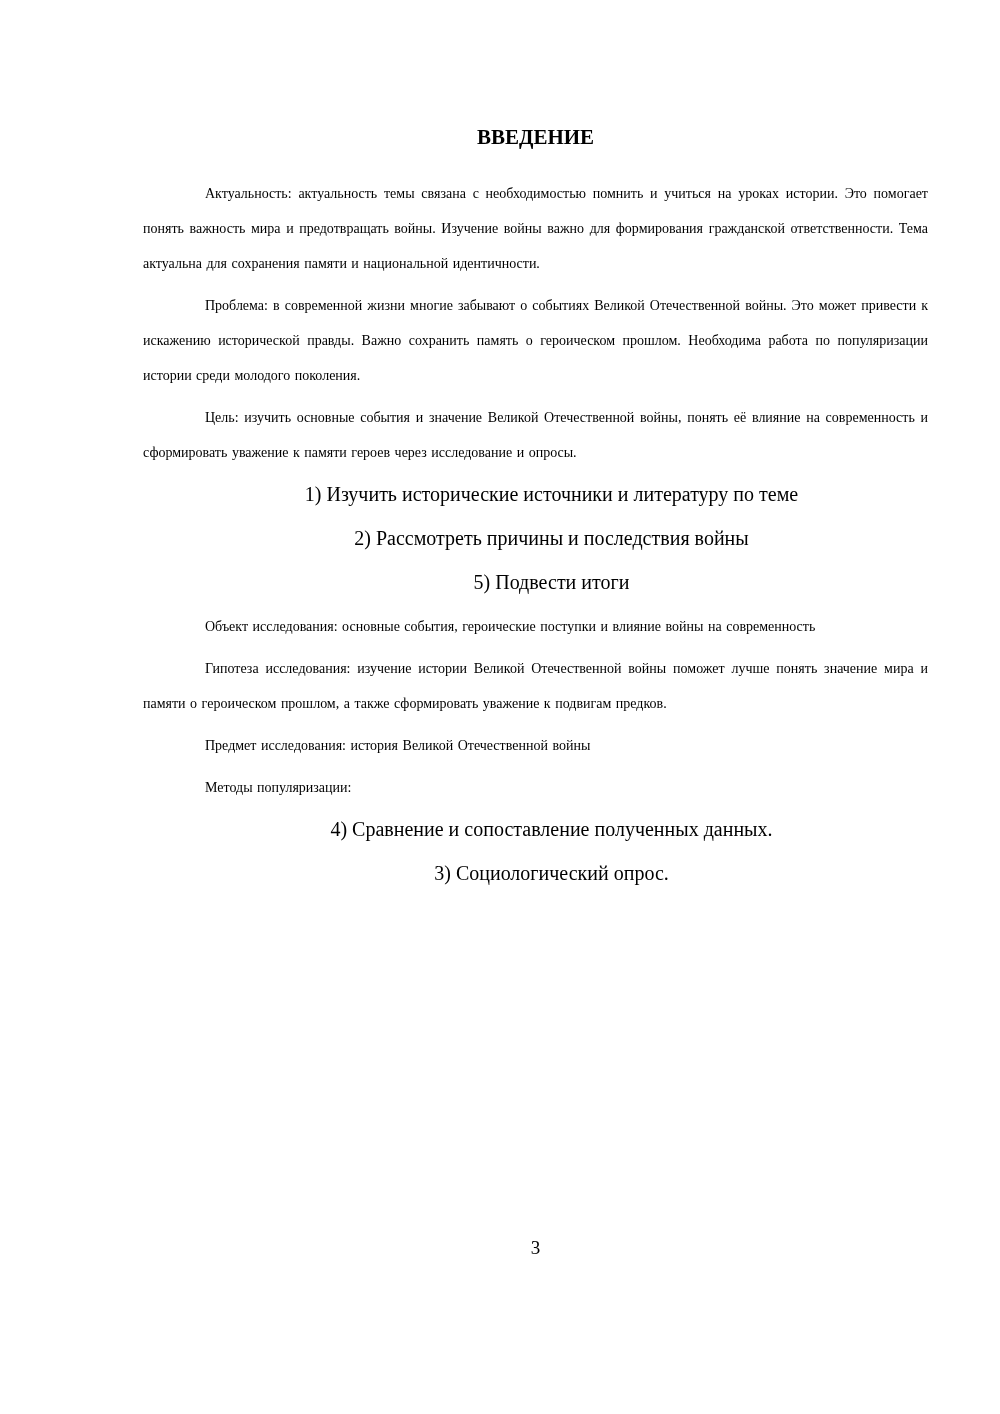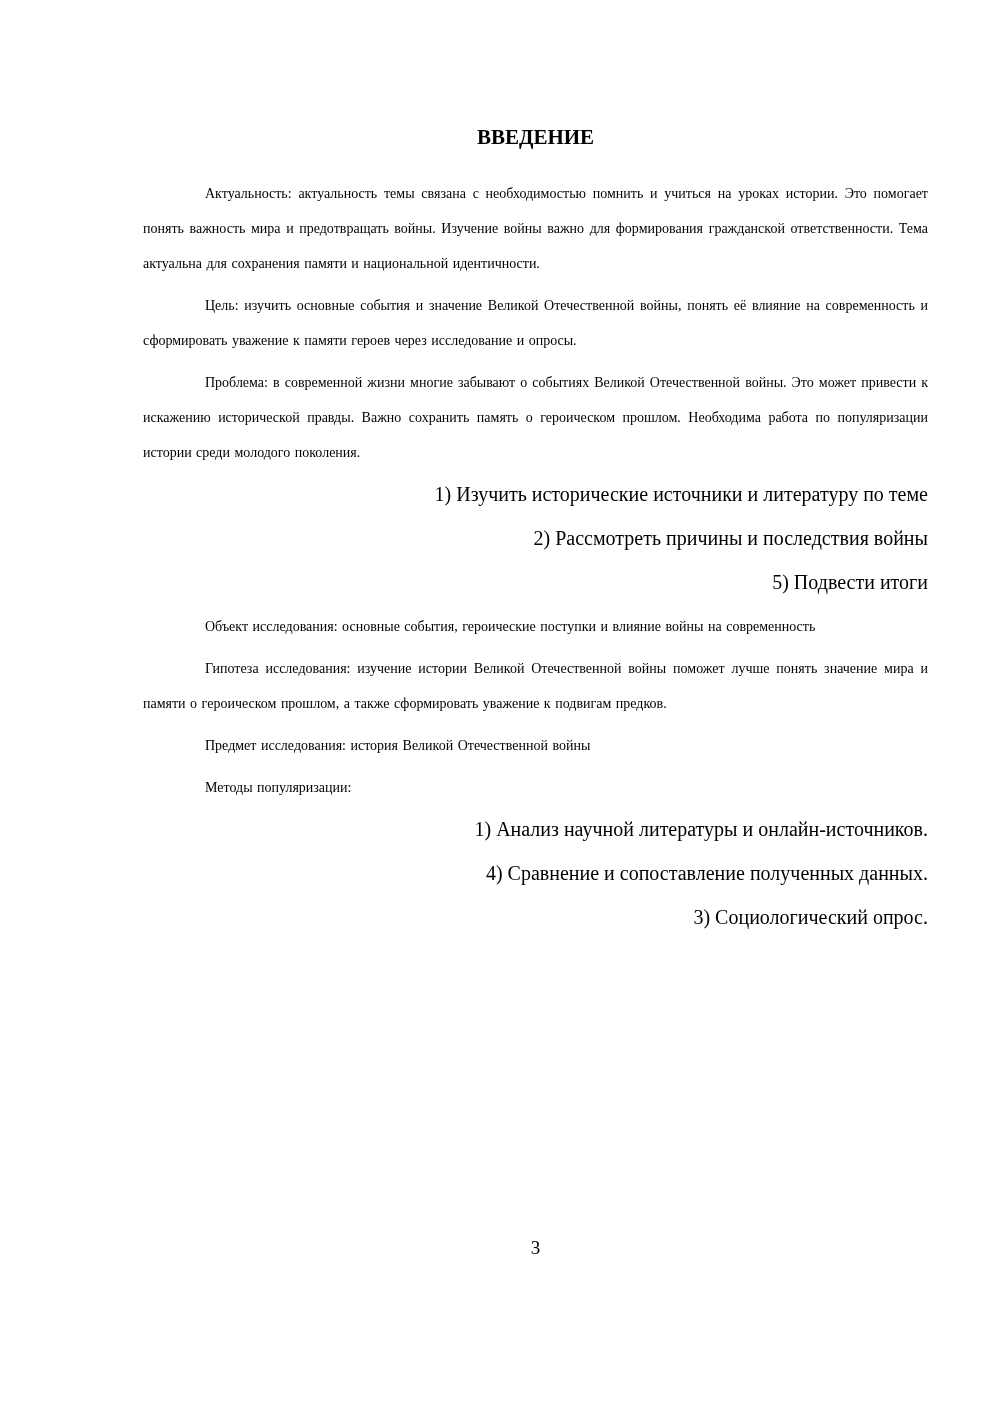--- a/index.html
+++ b/index.html
@@ -33,21 +33,21 @@
     font-size: 14px;
     line-height: 35px;
     text-align: justify;
     text-indent: 62px;
     margin: 0 0 7px 0;
     word-spacing: 1px;
   }
   .list-item {
     font-size: 20px;
     line-height: 35px;
-    text-align: right;
+    text-align: center;
     margin: 0 0 9px 0;
     padding-left: 32px;
   }
   .page-number {
     position: absolute;
     bottom: 52px;
     left: 143px;
     right: 72px;
     text-align: center;
     font-size: 19px;
@@ -55,36 +55,35 @@
 </style>
 </head>
 <body>
 
 <div class="page">
 
   <h1 class="title">ВВЕДЕНИЕ</h1>
 
   <p class="para">Актуальность: актуальность темы связана с необходимостью помнить и учиться на уроках истории. Это помогает понять важность мира и предотвращать войны. Изучение войны важно для формирования гражданской ответственности. Тема актуальна для сохранения памяти и национальной идентичности.</p>
 
+  <p class="para">Проблема: в современной жизни многие забывают о событиях Великой Отечественной войны. Это может привести к искажению исторической правды. Важно сохранить память о героическом прошлом. Необходима работа по популяризации истории среди молодого поколения.</p>
+
   <p class="para">Цель: изучить основные события и значение Великой Отечественной войны, понять её влияние на современность и сформировать уважение к памяти героев через исследование и опросы.</p>
-
-  <p class="para">Проблема: в современной жизни многие забывают о событиях Великой Отечественной войны. Это может привести к искажению исторической правды. Важно сохранить память о героическом прошлом. Необходима работа по популяризации истории среди молодого поколения.</p>
 
 
   <p class="list-item">1) Изучить исторические источники и литературу по теме</p>
   <p class="list-item">2) Рассмотреть причины и последствия войны</p>
   <p class="list-item">5) Подвести итоги</p>
 
   <p class="para">Объект исследования: основные события, героические поступки и влияние войны на современность</p>
 
   <p class="para">Гипотеза исследования: изучение истории Великой Отечественной войны поможет лучше понять значение мира и памяти о героическом прошлом, а также сформировать уважение к подвигам предков.</p>
 
   <p class="para">Предмет исследования: история Великой Отечественной войны</p>
 
   <p class="para">Методы популяризации:</p>
 
-  <p class="list-item">1) Анализ научной литературы и онлайн-источников.</p>
   <p class="list-item">4) Сравнение и сопоставление полученных данных.</p>
   <p class="list-item">3) Социологический опрос.</p>
 
   <div class="page-number">3</div>
 
 </div>
 
 </body></html>

